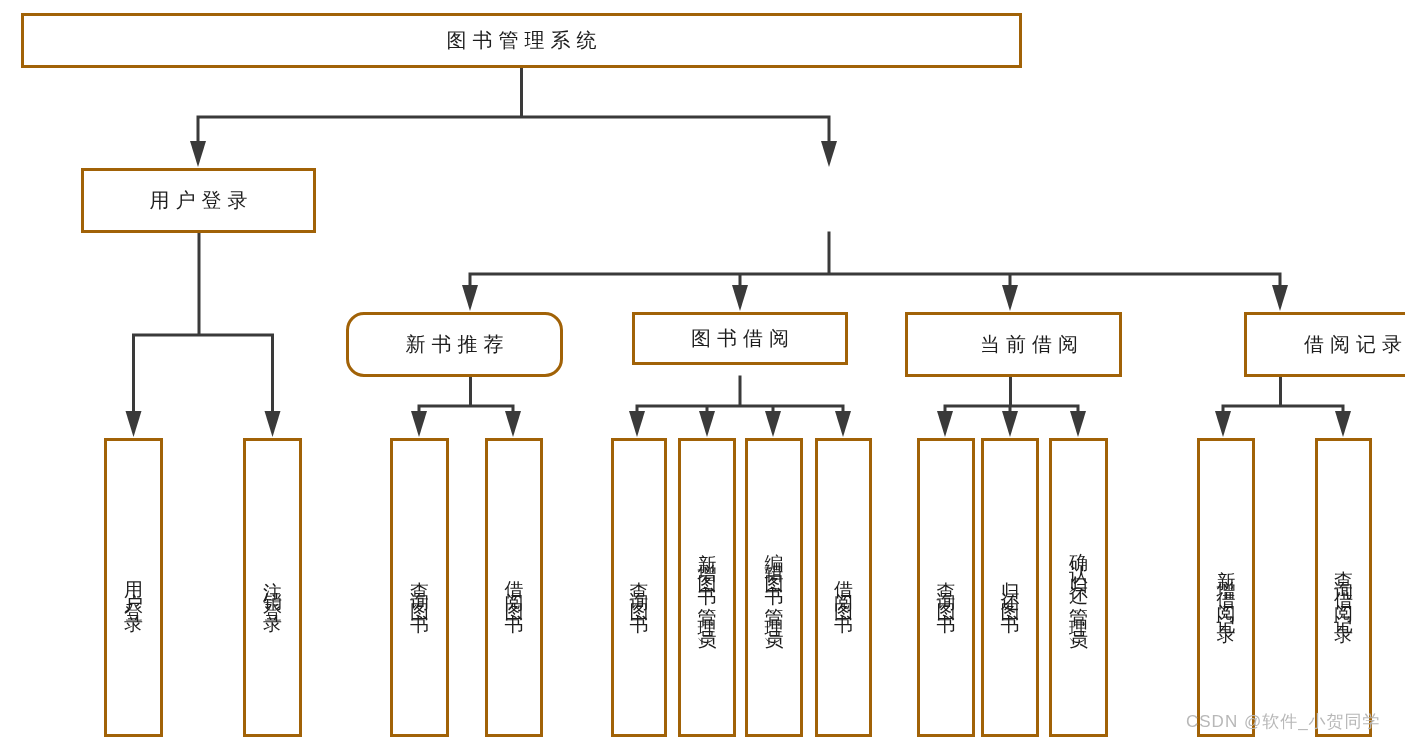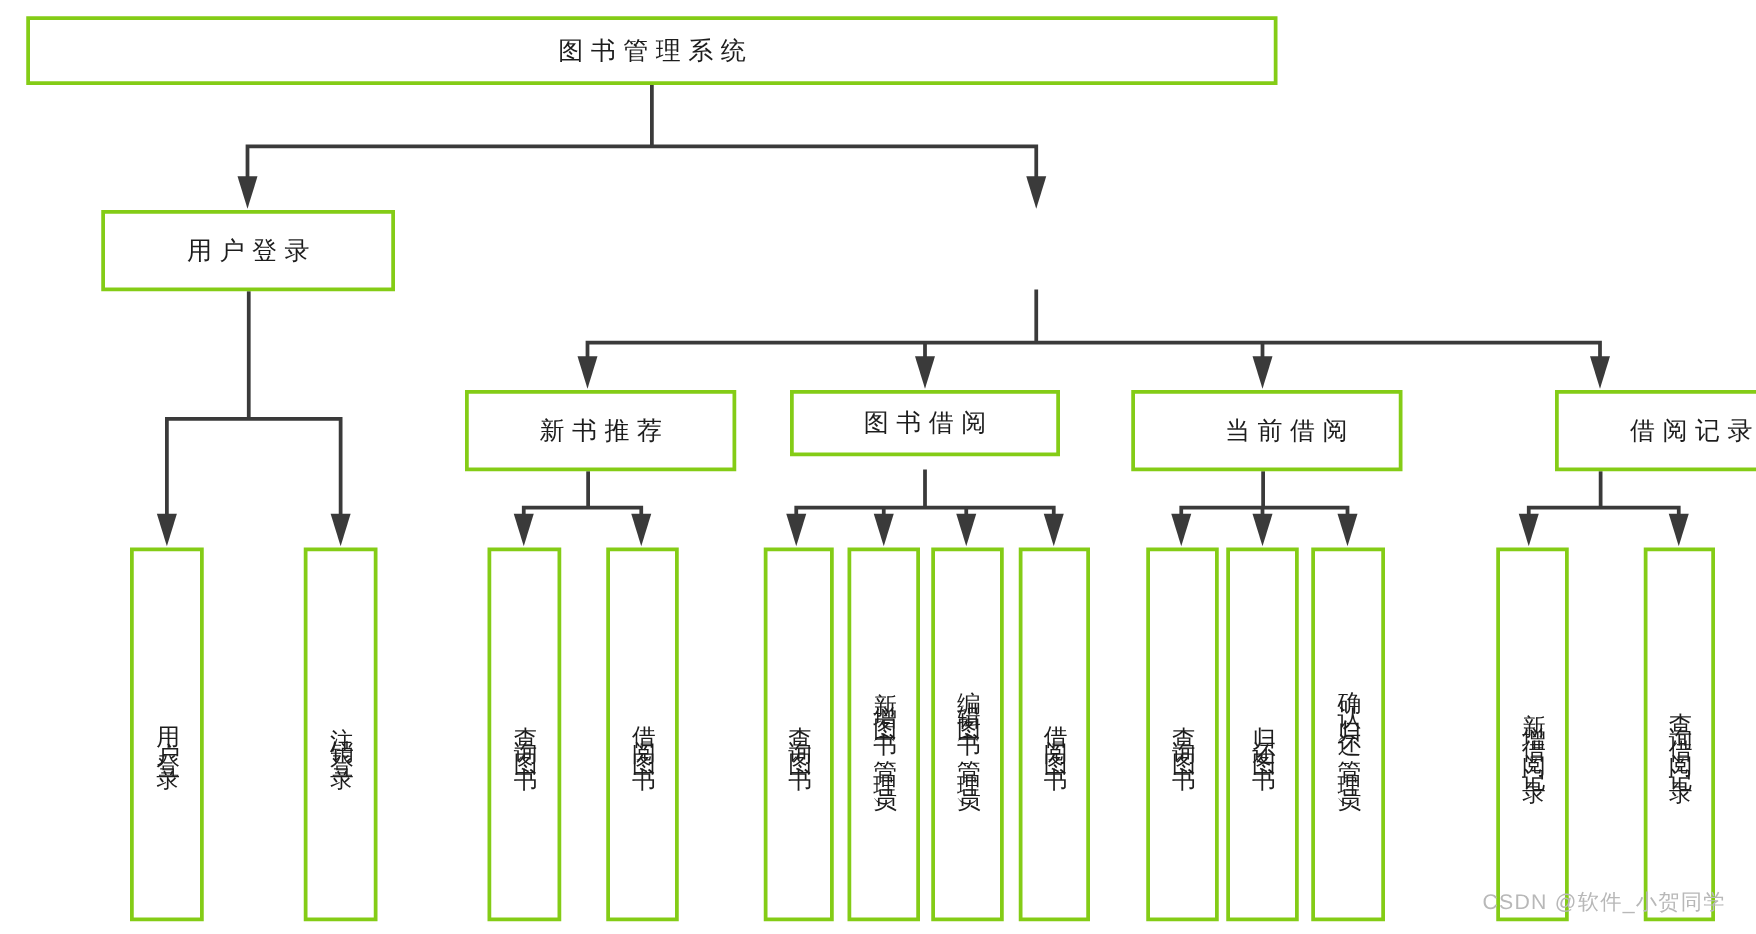--- a/index.html
+++ b/index.html
@@ -13,21 +13,21 @@
   }
   #connectors {
     position: absolute;
     left: 0; top: 0;
     width: 1405px; height: 747px;
   }
   .box {
     position: absolute;
     box-sizing: border-box;
     background: #ffffff;
-    border: 3px solid #84cc16;
+    border: 3px solid #a16207;
     display: flex;
     align-items: center;
     justify-content: center;
     color: #1d1d1d;
   }
   .h-label {
     font-size: 20px;
     letter-spacing: 6px;
     text-indent: 6px;
     white-space: nowrap;
@@ -102,21 +102,21 @@
   </svg>
 
   <div class="box" style="left:21px; top:13px; width:1001px; height:55px;">
     <span class="h-label">图书管理系统</span>
   </div>
 
   <div class="box" style="left:81px; top:168px; width:235px; height:65px;">
     <span class="h-label">用户登录</span>
   </div>
 
-  <div class="box" style="left:372px; top:312px; width:217px; height:65px;">
+  <div class="box" style="left:346px; top:312px; width:217px; height:65px;border-radius:18px;">
     <span class="h-label">新书推荐</span>
   </div>
   <div class="box" style="left:632px; top:312px; width:216px; height:53px;">
     <span class="h-label">图书借阅</span>
   </div>
   <div class="box" style="left:905px; top:312px; width:217px; height:65px;padding-left:31px;">
     <span class="h-label">当前借阅</span>
   </div>
   <div class="box" style="left:1244px; top:312px; width:218px; height:65px;text-align:center;">
     <span class="h-label">借阅记录</span>

